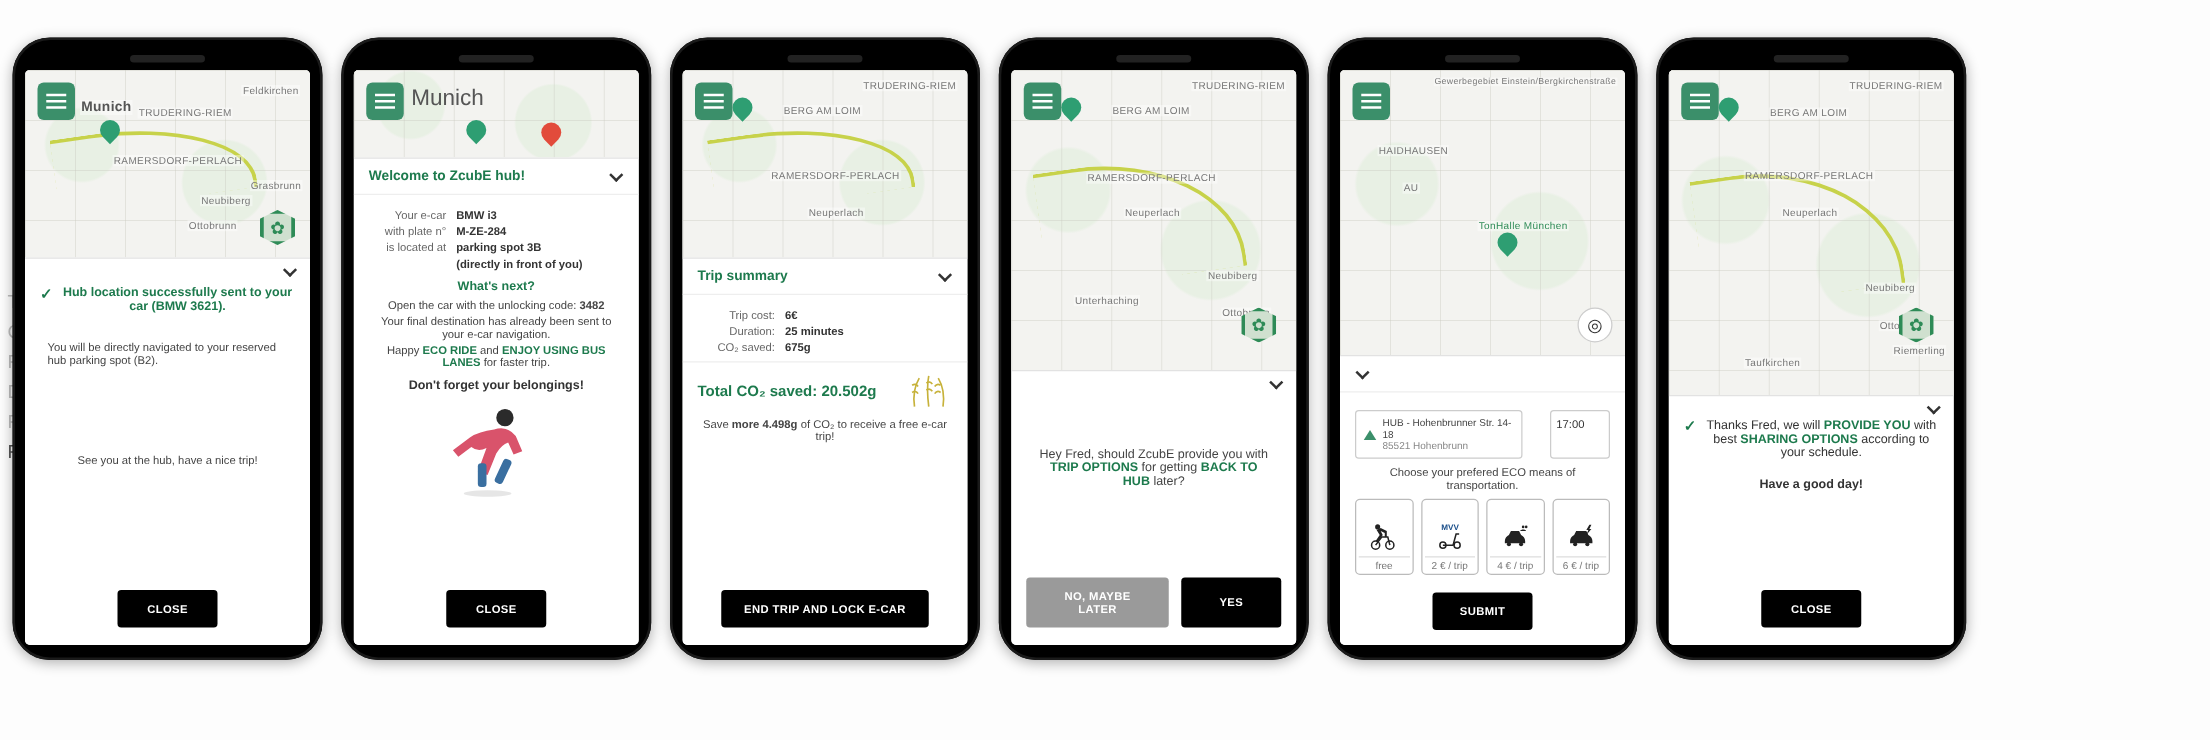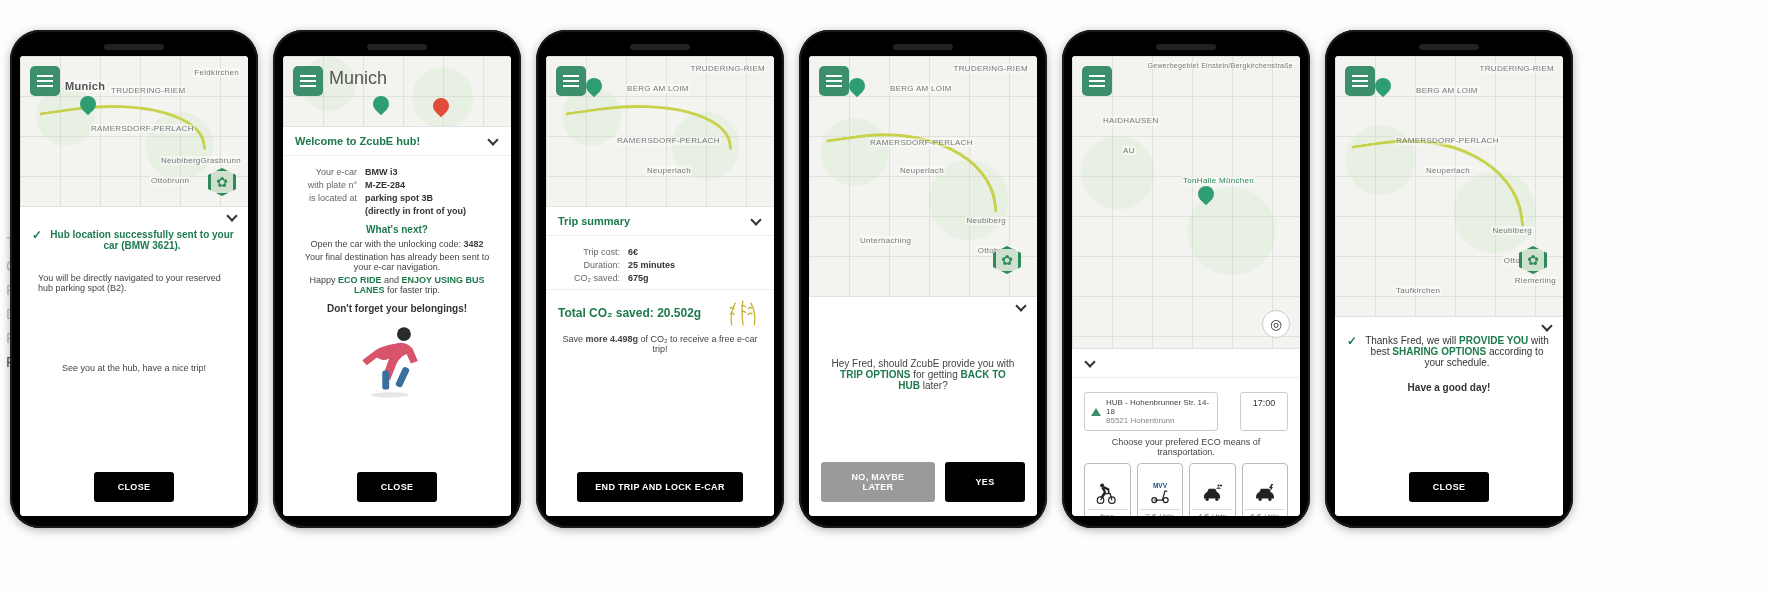--- a/index.html
+++ b/index.html
@@ -182,21 +182,21 @@
     flex:1; border:1px solid #ccc; border-radius:3px;
     padding:5px 6px; font-size:8px; color:#444;
     display:flex; gap:5px; align-items:center;
   }
   .dest-box .tri{
     width:0;height:0; border-left:5px solid transparent;border-right:5px solid transparent;
     border-bottom:8px solid #3b8f6a;
   }
   .time-box{
     width:48px; border:1px solid #ccc; border-radius:3px;
-    padding:5px 4px; font-size:9px; text-align:center;
+    padding:5px 4px; font-size:9px; text-align:left;
   }
   .modes{ display:flex; gap:6px; margin-top:6px;}
   .mode{
     flex:1; border:1px solid #bbb; border-radius:4px;
     display:flex; flex-direction:column; align-items:center;
     padding:14px 2px 2px 2px;
   }
   .mode .ico{ height:28px; display:flex; align-items:center; justify-content:center; font-size:20px;}
   .mode .ico svg{width:26px;height:26px;}
   .mode .price{
@@ -229,21 +229,21 @@
         <div class="route"></div>
         <div class="menu-btn">
             <span></span>
           </div>
         <span class="map-label" style="left:44px;top:24px;font-size:11px;font-weight:700;color:#555">Munich</span>
         <span class="map-label" style="right:8px;top:12px">Feldkirchen</span>
         <span class="map-label" style="left:90px;top:30px">TRUDERING-RIEM</span>
         <span class="map-label" style="left:70px;top:68px">RAMERSDORF-PERLACH</span>
         <span class="map-label" style="left:140px;top:100px">Neubiberg</span>
         <span class="map-label" style="left:130px;top:120px">Ottobrunn</span>
-        <span class="map-label" style="right:6px;top:100px">Grasbrunn</span>
+        <span class="map-label" style="right:6px;top:88px">Grasbrunn</span>
         <span class="pin green" style="left:60px;top:40px"></span>
         <span class="hub-hex" style="right:12px;bottom:10px">✿</span>
       </div>
       <div class="sheet stub">
         <div class="chevron collapse-only"></div>
         <div class="sheet-scroll">
           <div class="checkline" style="margin-top:18px">
             <span class="chk">✓</span>
             <span style="color:#1d7a4d;font-weight:700">Hub location successfully sent to your car (BMW 3621).</span>
           </div>
@@ -404,21 +404,21 @@
           <button class="btn secondary">NO, MAYBE LATER</button>
           <button class="btn primary">YES</button>
         </div>
       </div>
     </div>
   </div>
 
   <div class="phone">
     <div class="speaker"></div>
     <div class="screen">
-      <div class="map" style="height:292px">
+      <div class="map" style="height:228px">
         <div class="menu-btn">
             <span></span>
           </div>
         <span class="map-label" style="right:6px;top:6px;font-size:7px">Gewerbegebiet Einstein/Bergkirchenstraße</span>
         <span class="map-label" style="left:30px;top:60px">HAIDHAUSEN</span>
         <span class="map-label" style="left:50px;top:90px">AU</span>
         <span class="map-label" style="left:110px;top:120px;color:#2e8b57">TonHalle München</span>
         <span class="pin green" style="left:126px;top:130px"></span>
         <div class="loc-fab">◎</div>
       </div>

